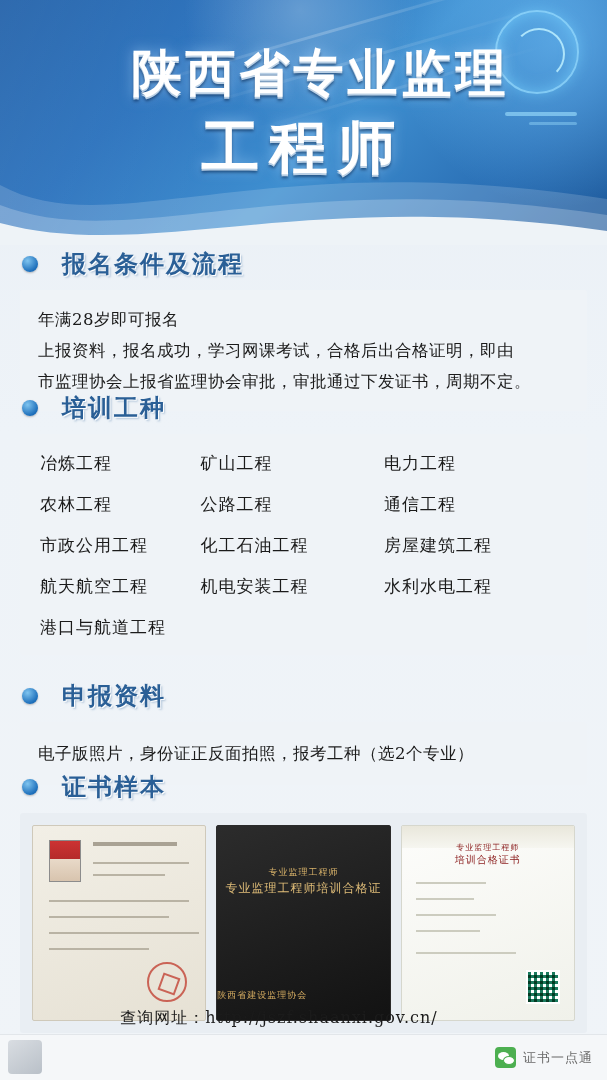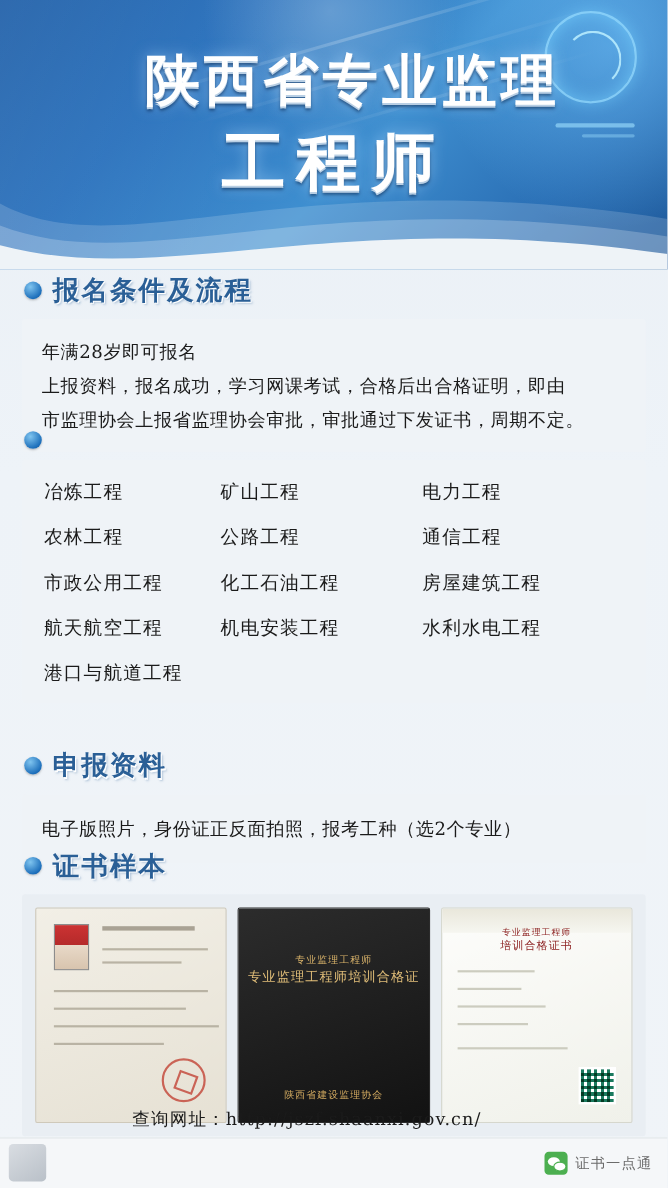--- a/index.html
+++ b/index.html
@@ -108,20 +108,21 @@
     flex: none;
     box-shadow: 0 1px 2px rgba(0,0,0,.25);
   }
   .head-text {
     font-family: "DejaVu Serif", serif;
     font-weight: bold;
     font-size: 24px;
     letter-spacing: 2px;
     color: #2a5f96;
     text-shadow: 1px 1px 0 #ffffff, 2px 2px 2px rgba(60,110,160,.35);
+    margin-left: 14px;
   }
 
   .section { position: absolute; width: 607px; }
 
   .panel {
     margin: 0 20px;
     background: #eff3f7;
     border-radius: 3px;
     padding: 14px 18px;
   }
@@ -174,21 +175,21 @@
   .sample-c { background: linear-gradient(160deg, #fdfdfb 0%, #f0f1ea 100%); border:1px solid #d6d7cd;}
 
   .sa-photo { position:absolute; left:16px; top:14px; width:32px; height:42px; background: linear-gradient(180deg,#c33 0%,#b52a2a 45%,#e8d9c8 46%,#d8c4ae 100%); border:1px solid #8c8c8c;}
   .sa-line { position:absolute; height:2px; background:#b9b3a4;}
   .sa-seal { position:absolute; right:18px; bottom:18px; width:40px; height:40px; border:2px solid #c0392b; border-radius:50%; opacity:.75;}
   .sa-seal:after{content:"";position:absolute;left:11px;top:11px;width:14px;height:14px;border:2px solid #c0392b;transform:rotate(20deg);}
   .sa-hdr { position:absolute; left:60px; top:16px; width:84px; height:4px; background:#a9a294;}
 
   .sb-t1 { position:absolute; left:0; right:0; top:40px; text-align:center; color:#d9b36a; font-size:9px; letter-spacing:1px; font-family:"DejaVu Serif",serif;}
   .sb-t2 { position:absolute; left:0; right:0; top:54px; text-align:center; color:#e0bd78; font-size:12px; letter-spacing:1px; font-family:"DejaVu Serif",serif;}
-  .sb-t3 { position:absolute; left:0; right:0; bottom:18px; text-align:center; color:#d2aa60; font-size:9px; letter-spacing:1px; font-family:"DejaVu Serif",serif;}
+  .sb-t3 { position:absolute; left:0; right:0; bottom:18px; color:#d2aa60; font-size:9px; letter-spacing:1px; font-family:"DejaVu Serif",serif;}
 
   .sc-band { position:absolute; left:0; right:0; top:0; height:22px; background: linear-gradient(180deg,#e9e7db,#f6f6f0);}
   .sc-t1 { position:absolute; left:0; right:0; top:16px; text-align:center; font-size:8px; color:#8a1c1c; font-family:"DejaVu Serif",serif; letter-spacing:1px;}
   .sc-t2 { position:absolute; left:0; right:0; top:27px; text-align:center; font-size:10px; color:#8a1c1c; font-family:"DejaVu Serif",serif; letter-spacing:1px;}
   .sc-qr { position:absolute; right:14px; bottom:16px; width:34px; height:34px; background:
       repeating-linear-gradient(90deg,#1a7a5e 0 3px,#fff 3px 6px),
       repeating-linear-gradient(0deg,#1a7a5e 0 3px,#fff 3px 6px);
       background-blend-mode: multiply; border:2px solid #fff;}
   .sc-line { position:absolute; height:2px; background:#ccccbf;}
 
@@ -267,20 +268,21 @@
     <div class="panel">
       <div class="body-text">年满28岁即可报名</div>
       <div class="body-text">上报资料，报名成功，学习网课考试，合格后出合格证明，即由</div>
       <div class="body-text">市监理协会上报省监理协会审批，审批通过下发证书，周期不定。</div>
     </div>
   </div>
 
   <div class="section" style="top:392px;">
     <div class="section-head">
       <span class="head-bullet"></span>
+      <span class="head-text">培训工种</span>
     </div>
     <div class="trades">
       <div class="trade">冶炼工程</div>
       <div class="trade">矿山工程</div>
       <div class="trade">电力工程</div>
       <div class="trade">农林工程</div>
       <div class="trade">公路工程</div>
       <div class="trade">通信工程</div>
       <div class="trade">市政公用工程</div>
       <div class="trade">化工石油工程</div>

